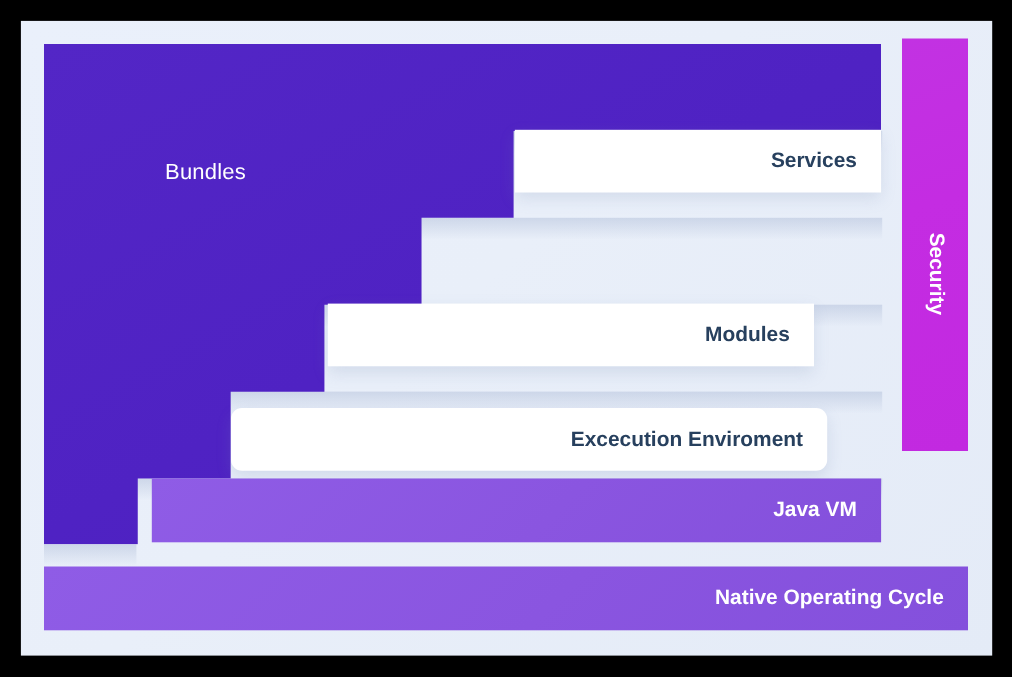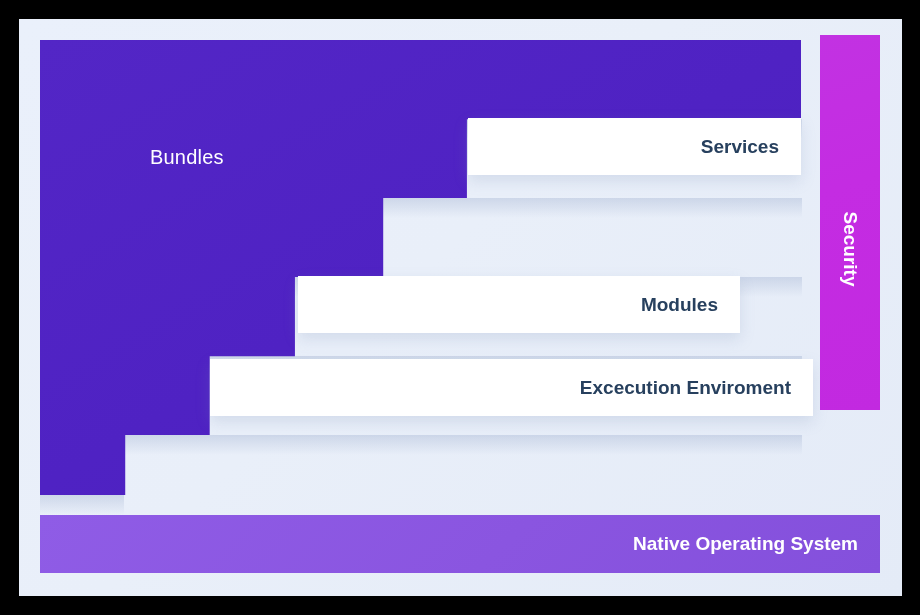--- a/index.html
+++ b/index.html
@@ -152,27 +152,30 @@
 
     <div class="card" style="left:449px; top:99px; width:333px; height:57px;">
       <span class="card-label">Services</span>
     </div>
 
 
     <div class="card" style="left:279px; top:257px; width:442px; height:57px;">
       <span class="card-label">Modules</span>
     </div>
 
-    <div class="card" style="left:191px; top:340px; width:603px; height:57px;">
+    <div class="card" style="left:191px; top:352px; width:542px; height:57px;border-radius:10px;">
       <span class="card-label">Excecution Enviroment</span>
     </div>
 
+    <div class="bar" style="left:119px; top:416px; width:663px; height:58px;">
+      <span class="bar-label">Java VM</span>
+    </div>
 
     <div class="bar" style="left:21px; top:496px; width:840px; height:58px;">
-      <span class="bar-label">Native Operating System</span>
+      <span class="bar-label">Native Operating Cycle</span>
     </div>
 
     <div class="security">
       <span class="security-label">Security</span>
     </div>
 
   </div>
 </div>
 
 </body></html>

